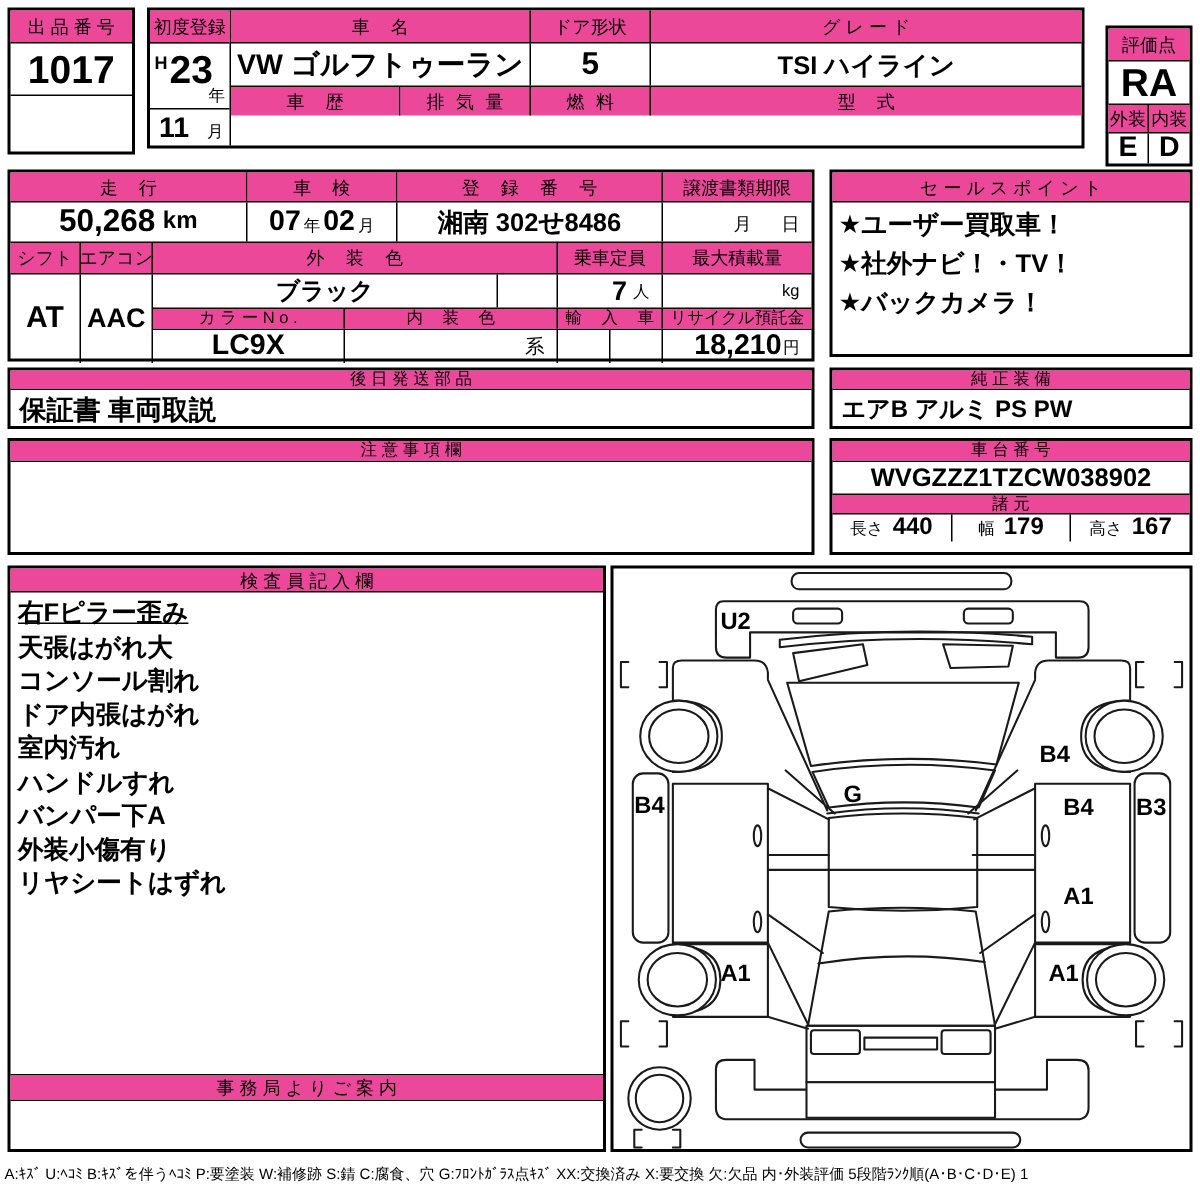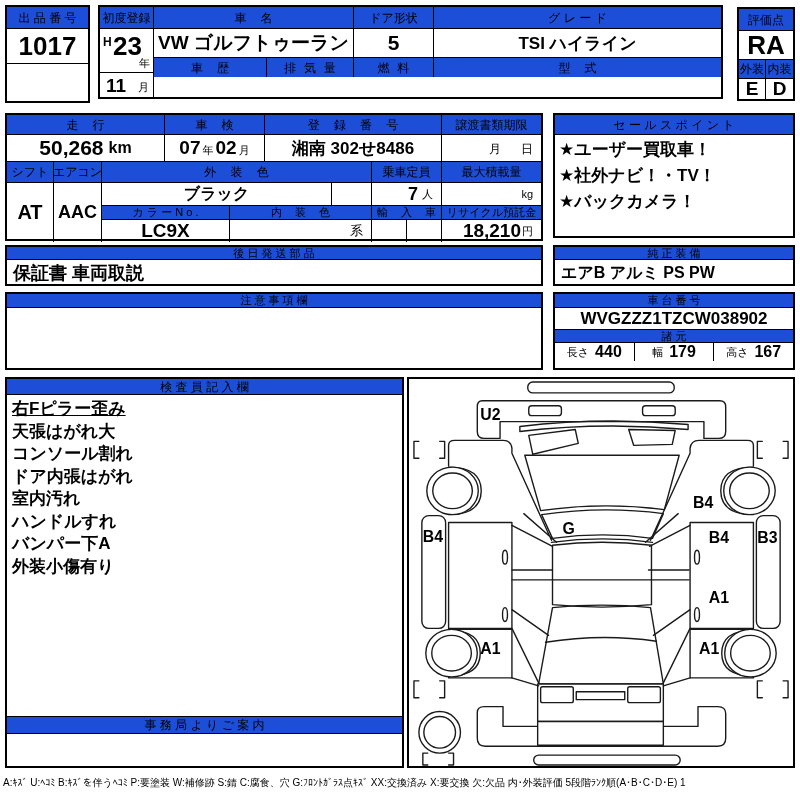--- a/index.html
+++ b/index.html
@@ -3,21 +3,21 @@
 <meta charset="utf-8">
 <style>
   * { margin:0; padding:0; box-sizing:border-box; }
   html,body { width:800px; height:800px; background:#fff; }
   body { font-family:"Liberation Sans","DejaVu Sans",sans-serif; color:#000; position:relative; overflow:hidden; }
   .tbl { position:absolute; border:2px solid #000; background:#fff; }
   .row { display:flex; border-bottom:1px solid #000; }
   .row:last-child { border-bottom:none; }
   .cell { border-right:1px solid #000; display:flex; align-items:center; justify-content:center; overflow:hidden; white-space:nowrap; }
   .cell:last-child { border-right:none; }
-  .hdr { background:#1d4ed8; font-size:12px; line-height:1; }
+  .hdr { background:#ec4899; font-size:12px; line-height:1; }
   .sp { letter-spacing:0.45em; text-indent:0.45em; }
   .sp2 { letter-spacing:0.18em; text-indent:0.18em; }
   .val { font-weight:bold; }
   .unit { font-size:11px; font-weight:normal; }
   .big { font-size:26px; }
   .med { font-size:19px; }
   .sm { font-size:16px; }
   .left { justify-content:flex-start; padding-left:6px; }
   .right { justify-content:flex-end; padding-right:8px; }
   .bottom { align-items:flex-end; padding-bottom:3px; }
@@ -71,21 +71,21 @@
     </div>
     <div class="row" style="height:19px;">
       <div class="cell hdr sp" style="width:113px;">車 歴</div>
       <div class="cell hdr sp2" style="width:87px;">排 気 量</div>
       <div class="cell hdr sp2" style="width:80px;">燃 料</div>
       <div class="cell hdr sp" style="flex:1;">型 式</div>
     </div>
   </div>
 </div>
 
-<div class="tbl" style="left:737px;top:7px;width:58px;height:94px;">
+<div class="tbl" style="left:737px;top:17px;width:58px;height:94px;">
   <div class="row" style="height:22px;">
       <div class="cell hdr" style="flex:1;">評価点</div>
     </div>
   <div class="row" style="height:29px;">
       <div class="cell val big" style="flex:1;">RA</div>
     </div>
   <div class="row" style="height:19px;">
     <div class="cell hdr" style="width:50%;">外装</div>
     <div class="cell hdr" style="flex:1;">内装</div>
   </div>
@@ -223,20 +223,21 @@
     </div>
   <div style="height:322px;border-bottom:1px solid #000;padding-top:3px;">
     <div class="notes-line u">右Fピラー歪み</div>
     <div class="notes-line">天張はがれ大</div>
     <div class="notes-line">コンソール割れ</div>
     <div class="notes-line">ドア内張はがれ</div>
     <div class="notes-line">室内汚れ</div>
     <div class="notes-line">ハンドルすれ</div>
     <div class="notes-line">バンパー下A</div>
     <div class="notes-line">外装小傷有り</div>
+    <div class="notes-line">リヤシートはずれ</div>
   </div>
   <div class="row" style="height:17px;">
       <div class="cell hdr" style="flex:1;">事 務 局 よ り ご 案 内</div>
     </div>
   <div style="flex:1;"></div>
 </div>
 
 <div class="tbl" style="left:407px;top:377px;width:388px;height:391px;">
   <svg width="384" height="387" viewBox="0 0 388 391">
     <g stroke="#1a1a1a" fill="none" stroke-width="1.4" stroke-linejoin="round" stroke-linecap="round">

